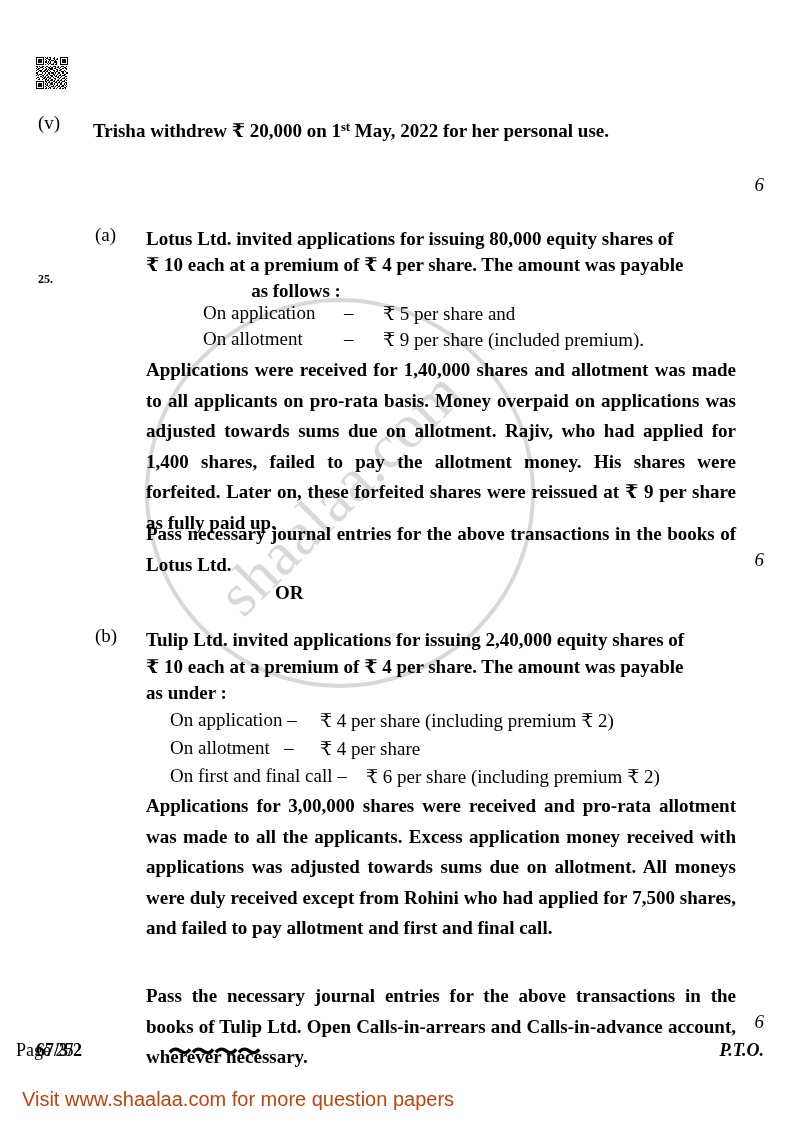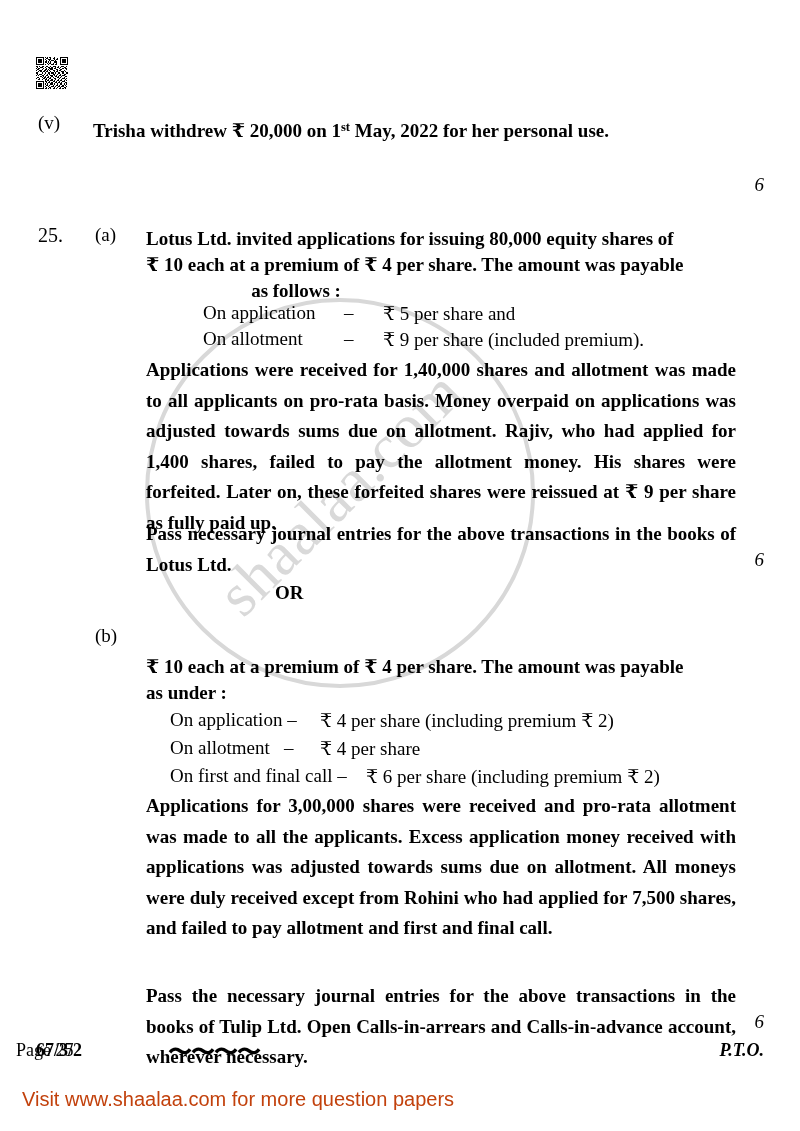--- a/index.html
+++ b/index.html
@@ -60,22 +60,23 @@
   }
 
   
   #content {
     position: absolute;
     inset: 0;
     z-index: 2;
   }
   .num {
     position: absolute;
-    font-weight: normal;
-    font-size: 20px;
+    font-weight: bold;
+    font-size: 12px;
+    margin-top: 48px;
   }
   .sublabel {
     position: absolute;
     font-size: 19px;
   }
   .body {
     position: absolute;
     font-size: 19px;
     line-height: 30.5px;
     text-align: justify;
@@ -418,20 +419,21 @@
     <div class="body" style="left:146px; top:355px; width:590px;">Applications were received for 1,40,000 shares and allotment was made to all applicants on pro-rata basis. Money overpaid on applications was adjusted towards sums due on allotment. Rajiv, who had applied for 1,400 shares, failed to pay the allotment money. His shares were forfeited. Later on, these forfeited shares were reissued at ₹ 9 per share as fully paid up.</div>
 
     <div class="body" style="left:146px; top:519px; width:590px;">Pass necessary journal entries for the above transactions in the books of Lotus Ltd.</div>
 
     <div class="marks" style="left:724px; top:549px;">6</div>
 
     <div class="center-or" style="left:275px; top:582px;">OR</div>
 
     <div class="sublabel" style="left:95px; top:625px;">(b)</div>
 
+    <div class="body nojust" style="left:146px; top:625px; width:600px;">Tulip Ltd. invited applications for issuing 2,40,000 equity shares of</div>
 
     <div class="body nojust" style="left:146px; top:652px; width:600px;"><span>₹ 10 each at a premium of </span><span class="rupee">₹</span><span> 4 per share. The amount was payable</span></div>
 
     <div class="body nojust" style="left:146px; top:678px; width:300px;">as under :</div>
 
     <div class="indent-line" style="left:170px; top:709px;">On application –</div>
     <div class="indent-line" style="left:320px; top:709px;">₹ 4 per share (including premium ₹ 2)</div>
 
     <div class="indent-line" style="left:170px; top:737px;">On allotment   –</div>
     <div class="indent-line" style="left:320px; top:737px;">₹ 4 per share</div>

